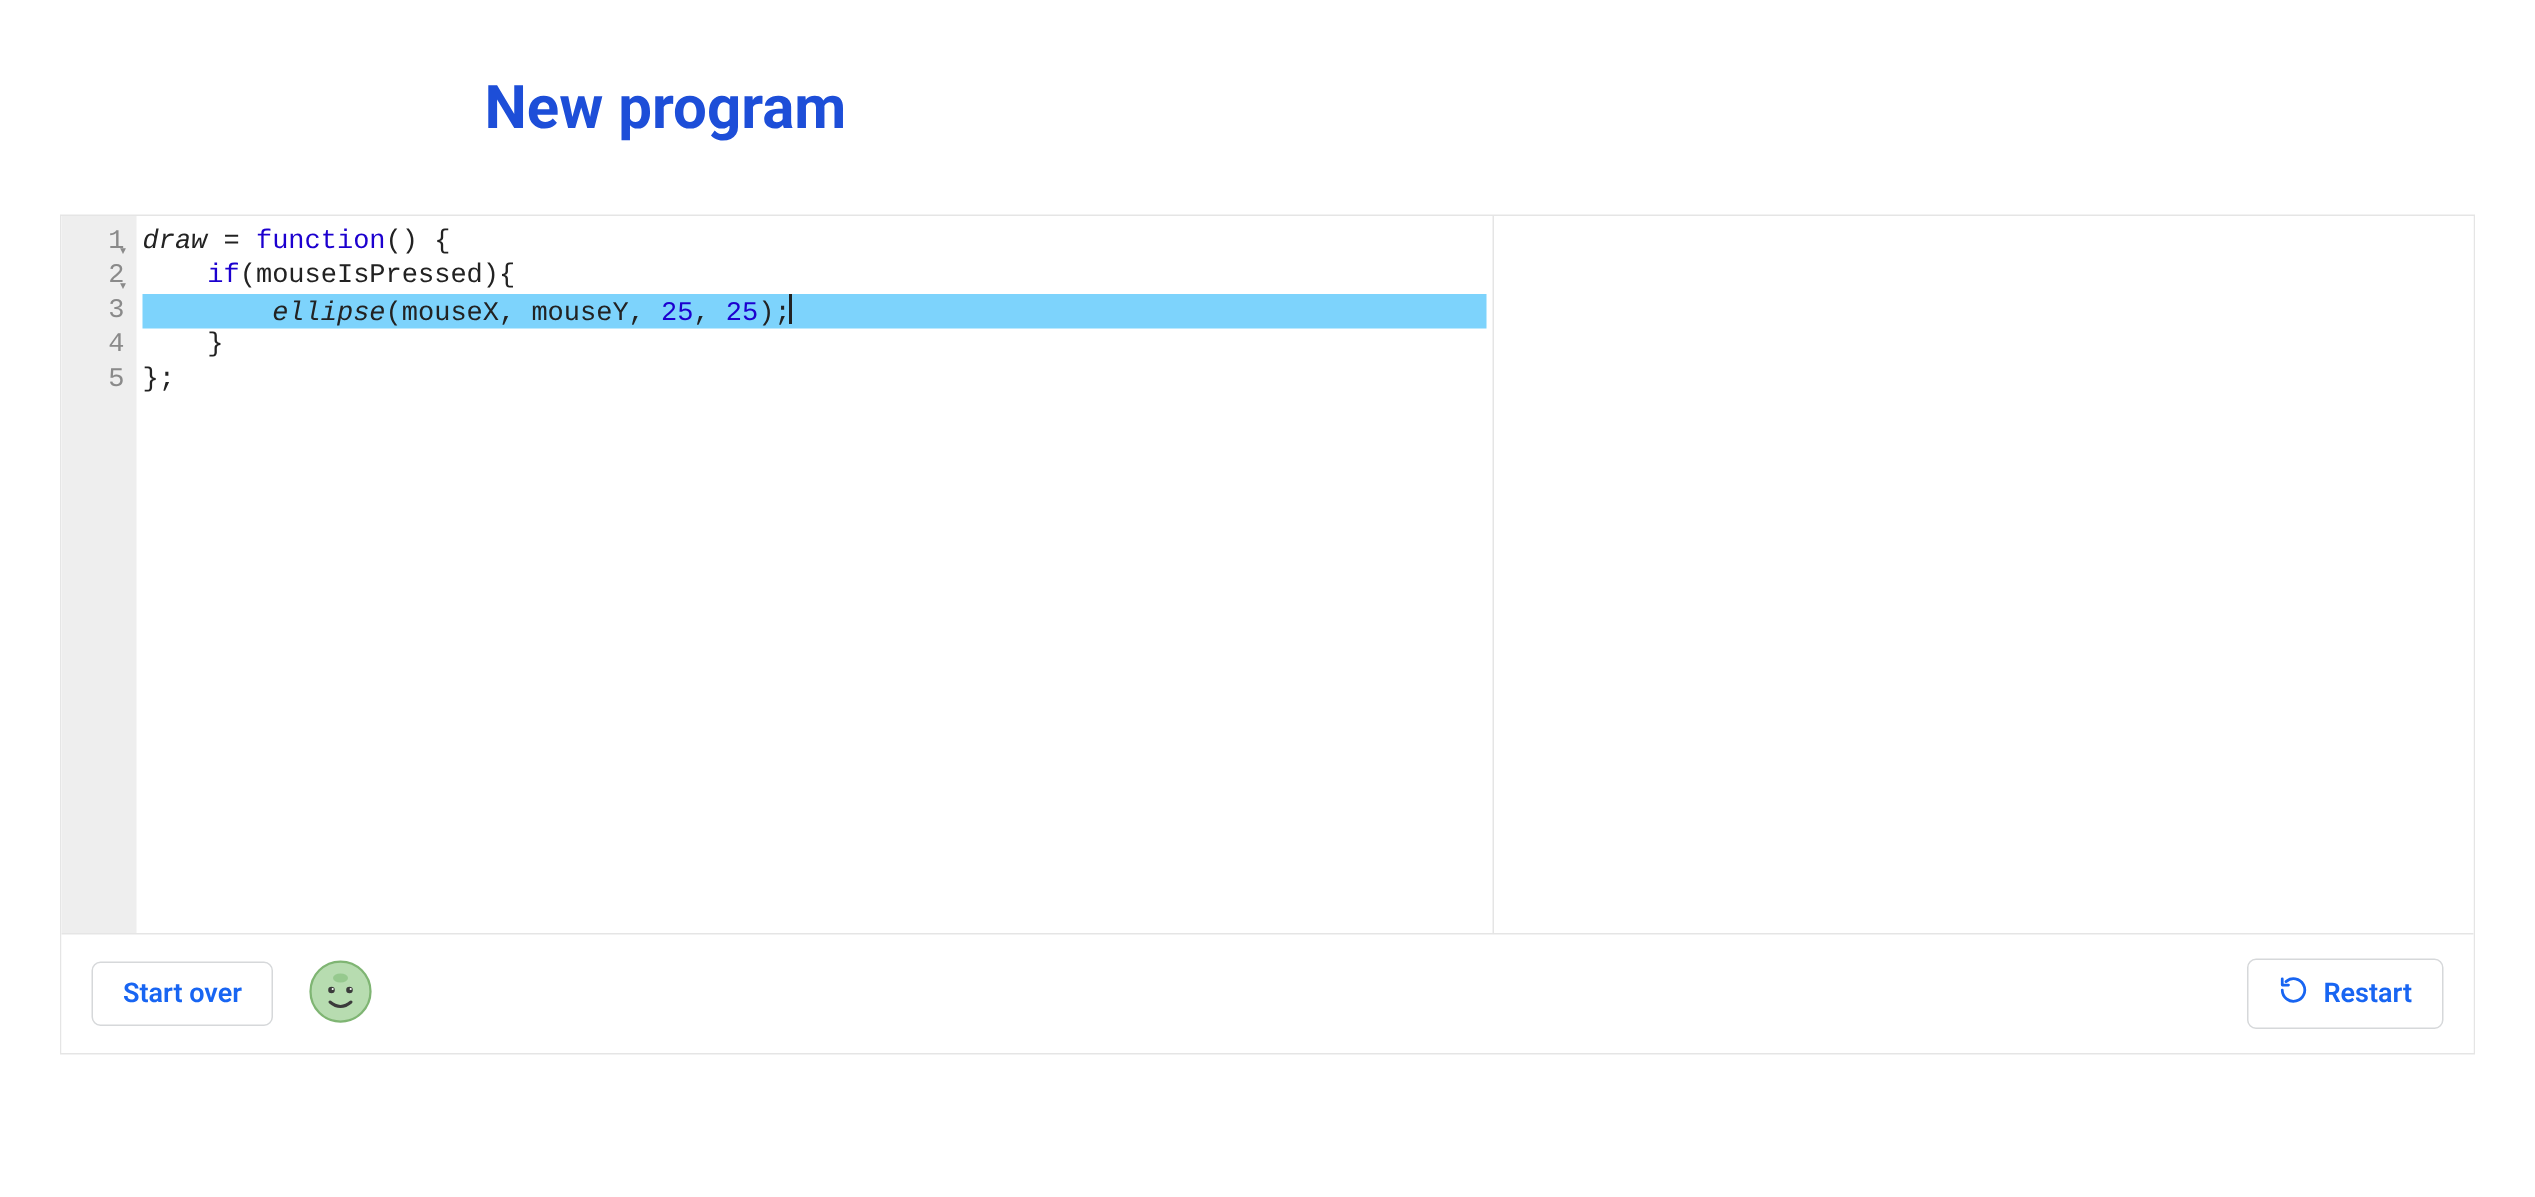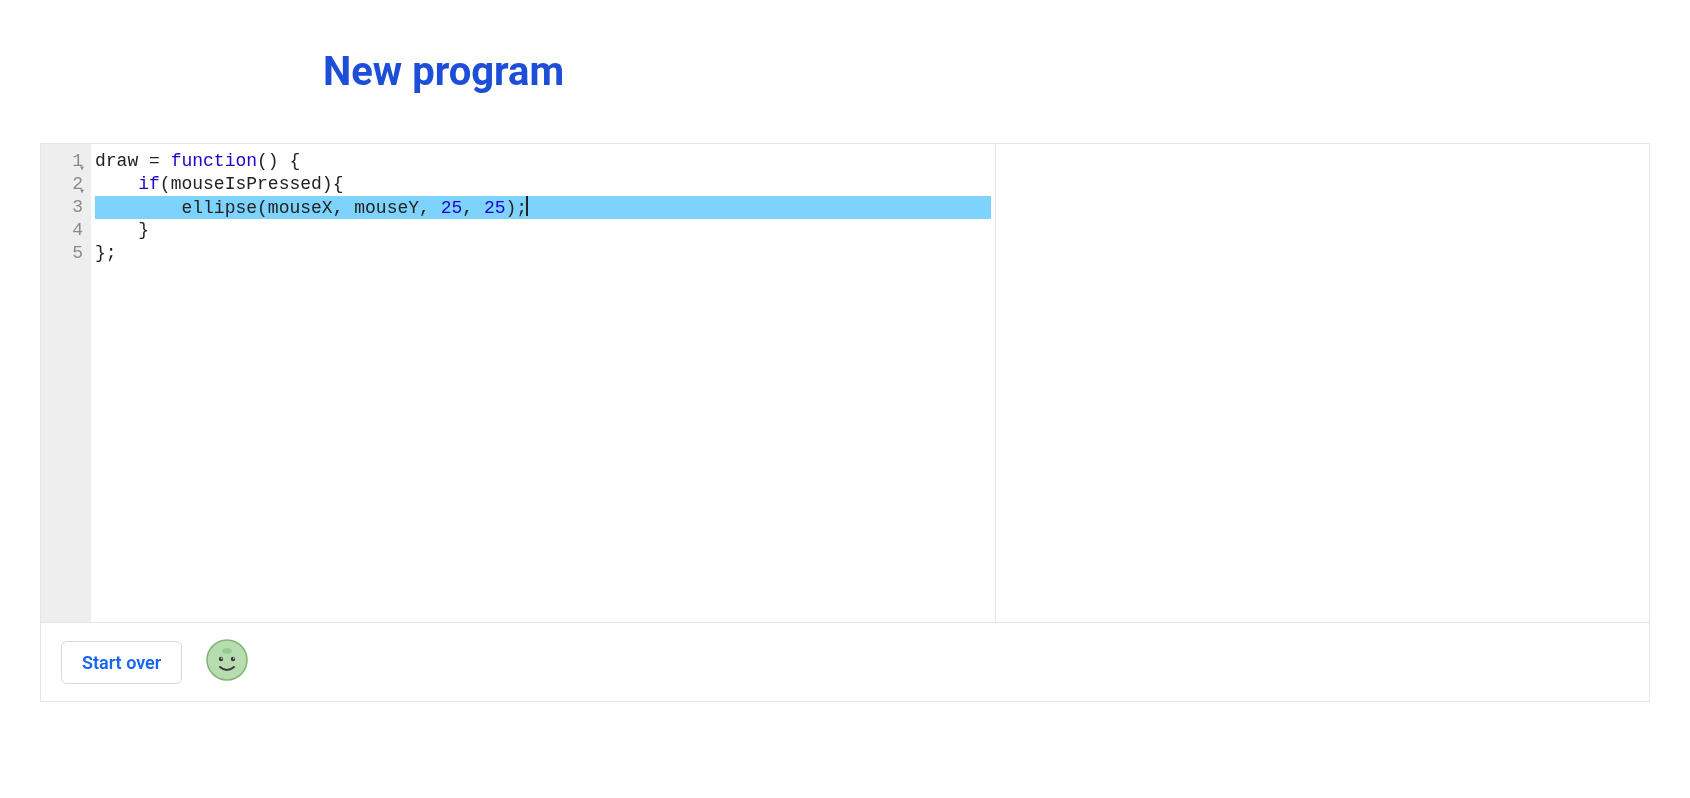--- a/index.html
+++ b/index.html
@@ -67,21 +67,21 @@
     .code-line {
       height: 23px;
       position: relative;
     }
     .code-line.active {
       background: #7dd3fc;
     }
     .tok-default { color: #222222; }
     .tok-keyword { color: #1c00cf; margin-top: 12px; }
     .tok-number  { color: #1c00cf; }
-    .tok-ident   { color: #222222; }
+    .tok-ident   { color: #222222; font-style: italic; }
     .cursor-bar {
       display: inline-block;
       width: 2px;
       height: 20px;
       background: #222222;
       vertical-align: -3px;
       margin-left: -1px;
     }
     .canvas-panel {
       flex: 1;
@@ -152,14 +152,23 @@
           <circle cx="21" cy="21" r="20" fill="#b7dcb0" stroke="#7fb573" stroke-width="1.5"></circle>
           <ellipse cx="21" cy="12" rx="5" ry="3" fill="#96c98e"></ellipse>
           <circle cx="15" cy="20" r="2.2" fill="#3b3b3b"></circle>
           <circle cx="27" cy="20" r="2.2" fill="#3b3b3b"></circle>
           <circle cx="15.8" cy="19.3" r="0.7" fill="#ffffff"></circle>
           <circle cx="27.8" cy="19.3" r="0.7" fill="#ffffff"></circle>
           <path d="M14 28 Q21 34 28 28" stroke="#3b3b3b" stroke-width="2" fill="none" stroke-linecap="round"></path>
         </svg>
       </span>
     </div>
+    <button class="btn">
+      <span>
+        <svg class="restart-icon" viewBox="0 0 24 24" fill="none" stroke="#1865f2" stroke-width="2.2" stroke-linecap="round" stroke-linejoin="round">
+          <path d="M3 12a9 9 0 1 0 3-6.7"></path>
+          <polyline points="3 3 3 8 8 8"></polyline>
+        </svg>
+      </span>
+      <span>Restart</span>
+    </button>
   </div>
 </div>
 
 </body></html>

